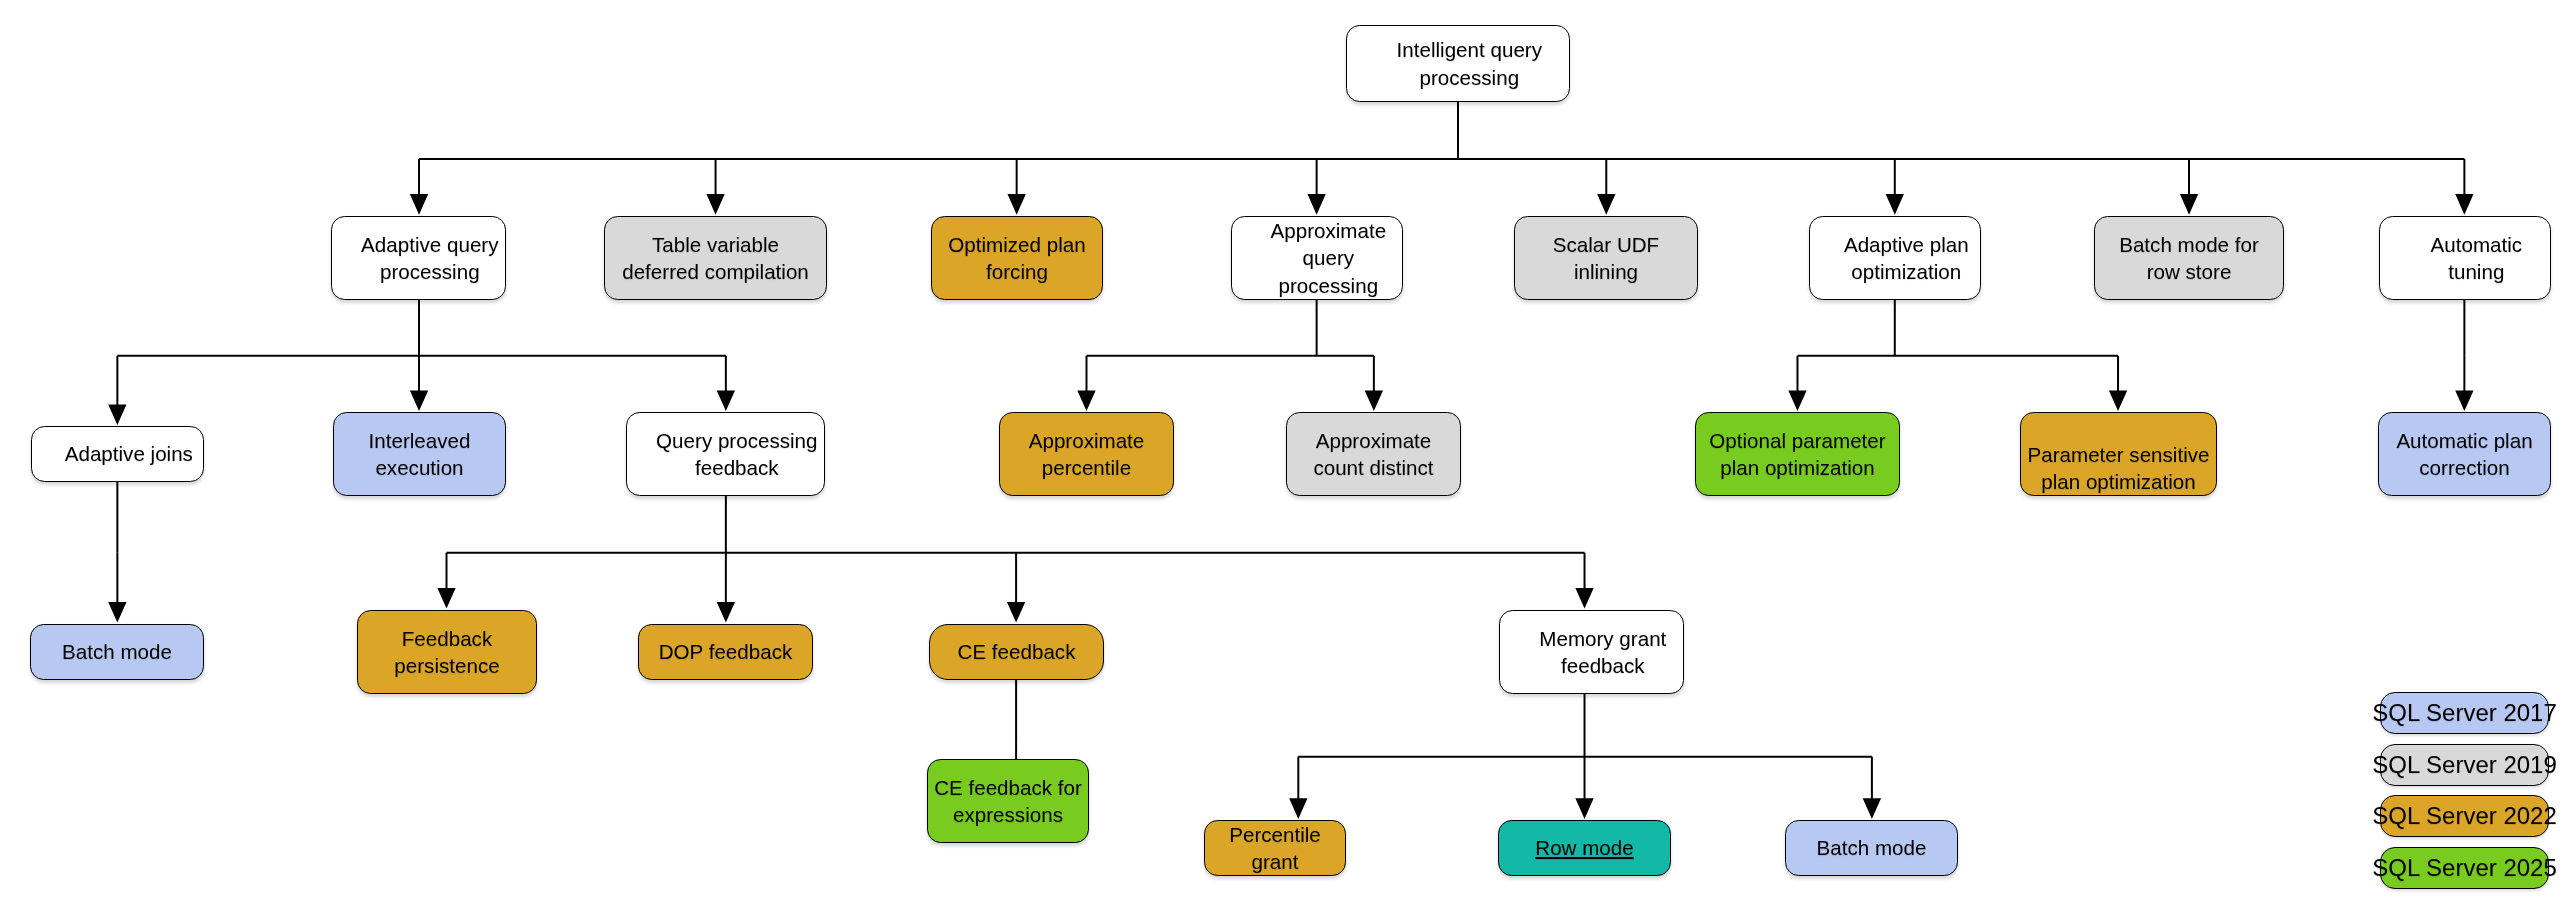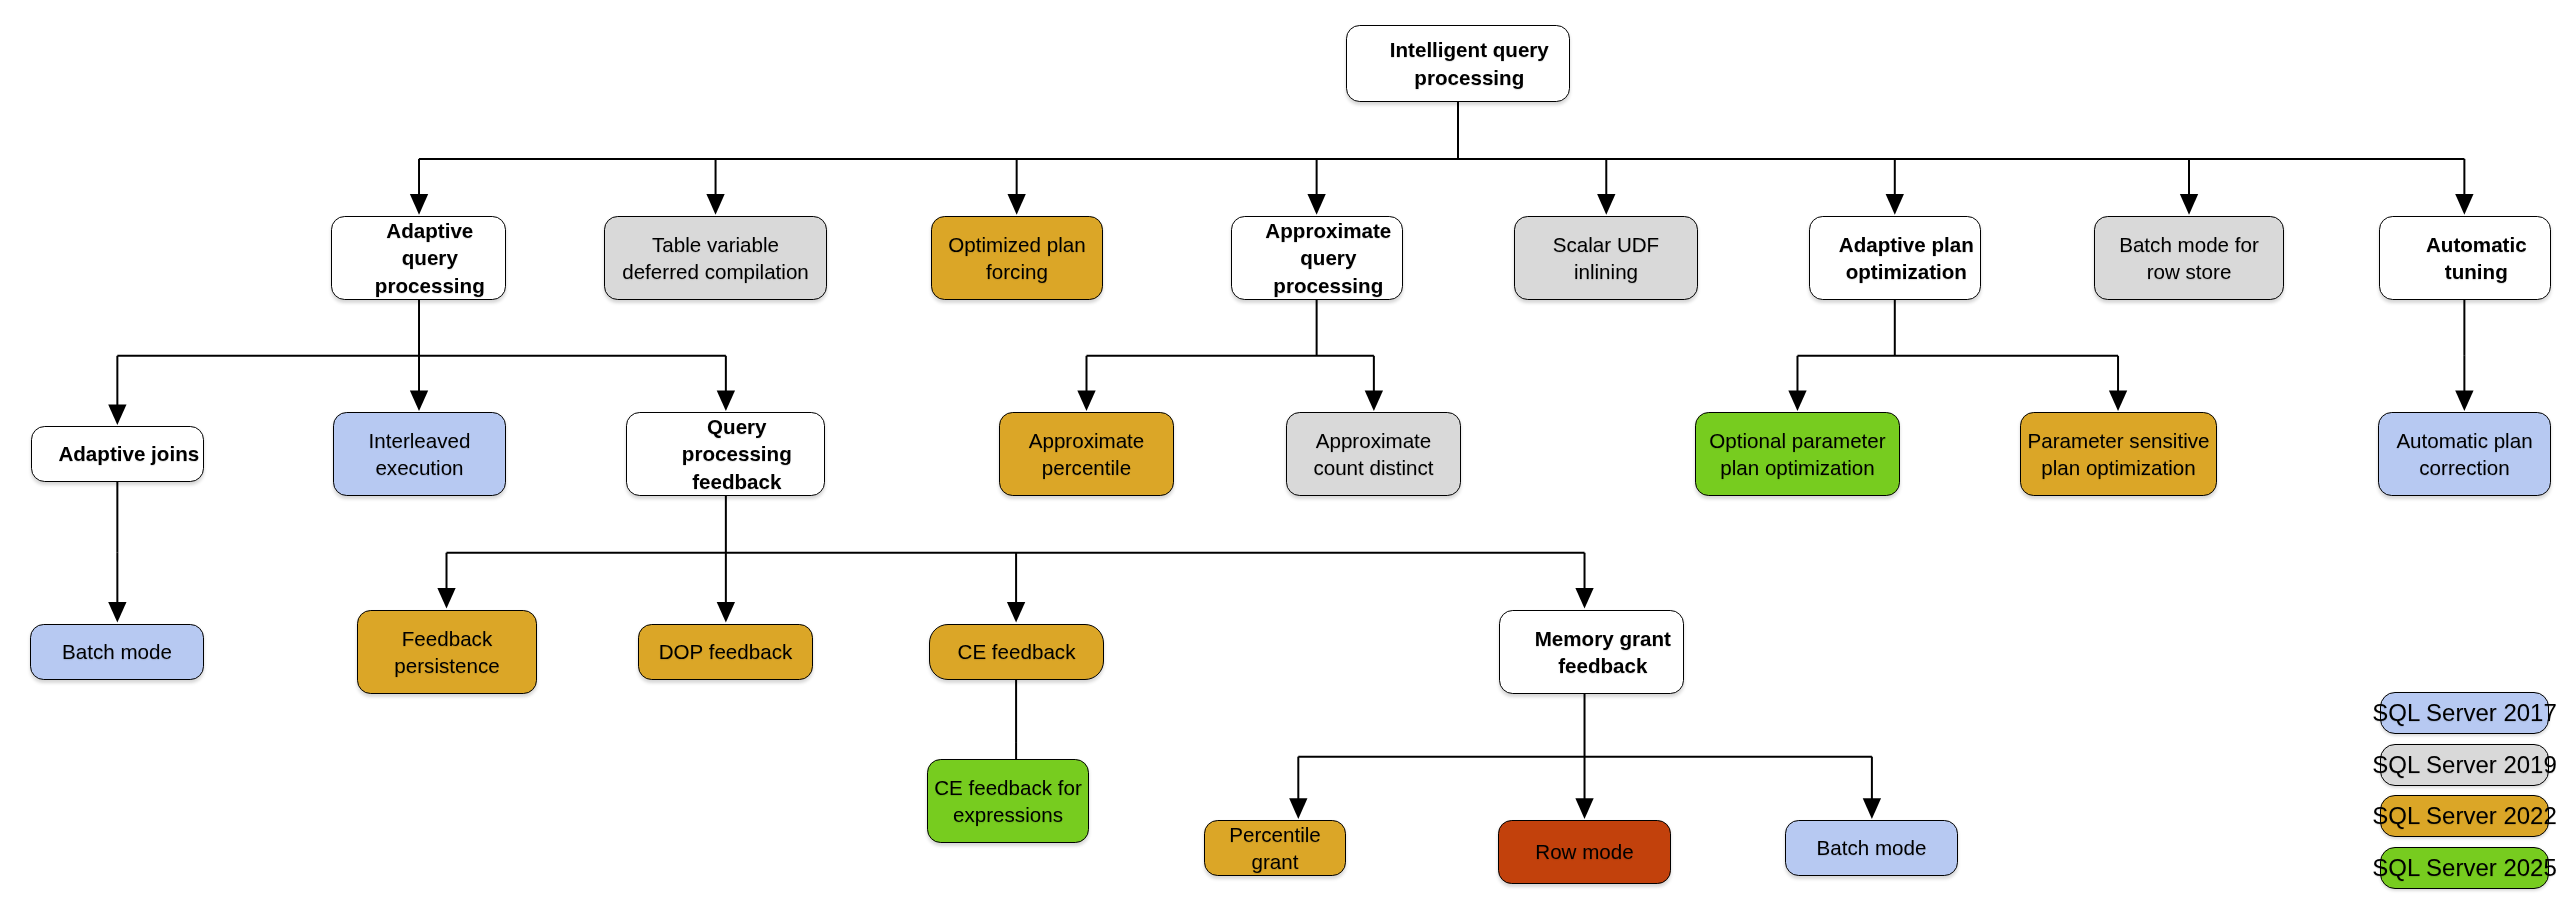--- a/index.html
+++ b/index.html
@@ -22,21 +22,21 @@
     border: 1.7px solid #000000;
     border-radius: 13.7px;
     color: #000000;
     font-size: 20.6px;
     line-height: 1.32;
     padding: 0 3.4px;
     white-space: pre-line;
     box-shadow: 0 2.3px 3.4px rgba(0,0,0,0.16);
     text-shadow: 0 1.1px 1.1px rgba(0,0,0,0.12);
   }
-  .node.category { font-weight: bold; padding-left: 26px; }
+  .node.category { font-weight: normal; padding-left: 26px; }
   .legend-item {
     position: absolute;
     box-sizing: border-box;
     display: flex;
     align-items: center;
     justify-content: center;
     text-align: center;
     border: 1.7px solid #000000;
     border-radius: 15px;
     color: #000000;
@@ -140,35 +140,35 @@
       <div class="node" style="left: 333px; top: 412px; width: 173px; height: 84px; background: rgb(183, 201, 242);"><span>Interleaved
 execution</span></div>
       <div class="node category" style="left: 626px; top: 412px; width: 199px; height: 84px; background: rgb(255, 255, 255);"><span>Query processing
 feedback</span></div>
       <div class="node" style="left: 999px; top: 412px; width: 175px; height: 84px; background: rgb(219, 166, 39);"><span>Approximate
 percentile</span></div>
       <div class="node" style="left: 1286px; top: 412px; width: 175px; height: 84px; background: rgb(217, 217, 217);"><span>Approximate
 count distinct</span></div>
       <div class="node" style="left: 1695px; top: 412px; width: 205px; height: 84px; background: rgb(119, 204, 31);"><span>Optional parameter
 plan optimization</span></div>
-      <div class="node" style="left: 2020px; top: 412px; width: 197px; height: 84px; background: rgb(219, 166, 39);"><span>Parameter sensitive
+      <div class="node" style="left: 2020px; top: 412px; width: 197px; height: 84px; background: rgb(219, 166, 39); align-items: flex-end;"><span>Parameter sensitive
 plan optimization</span></div>
       <div class="node" style="left: 2378px; top: 412px; width: 173px; height: 84px; background: rgb(183, 201, 242);"><span>Automatic plan
 correction</span></div>
       <div class="node" style="left: 30px; top: 624px; width: 174px; height: 56px; background: rgb(183, 201, 242);"><span>Batch mode</span></div>
       <div class="node" style="left: 357px; top: 610px; width: 180px; height: 84px; background: rgb(219, 166, 39);"><span>Feedback
 persistence</span></div>
       <div class="node" style="left: 638px; top: 624px; width: 175px; height: 56px; background: rgb(219, 166, 39); text-align: right;"><span>DOP feedback</span></div>
       <div class="node" style="left: 929px; top: 624px; width: 175px; height: 56px; background: rgb(219, 166, 39); border-radius: 19px;"><span>CE feedback</span></div>
       <div class="node category" style="left: 1499px; top: 610px; width: 185px; height: 84px; background: rgb(255, 255, 255);"><span>Memory grant
 feedback</span></div>
       <div class="node" style="left: 927px; top: 759px; width: 162px; height: 84px; background: rgb(119, 204, 31);"><span>CE feedback for
 expressions</span></div>
       <div class="node" style="left: 1204px; top: 820px; width: 142px; height: 56px; background: rgb(219, 166, 39);"><span>Percentile grant</span></div>
-      <div class="node" style="left: 1498px; top: 820px; width: 173px; height: 64px; background: #c2410c;"><span>Row mode</span></div>
+      <div class="node" style="left: 1498px; top: 820px; width: 173px; height: 56px; background: #14b8a6; text-decoration: underline;"><span>Row mode</span></div>
       <div class="node" style="left: 1785px; top: 820px; width: 173px; height: 56px; background: rgb(183, 201, 242);"><span>Batch mode</span></div>
     </div>
   <div id="legend">
       <div class="legend-item" style="left: 2380px; top: 692px; width: 169px; height: 42px; background: rgb(183, 201, 242);">
         <span>SQL Server 2017</span>
       </div>
       <div class="legend-item" style="left: 2380px; top: 744px; width: 169px; height: 42px; background: rgb(217, 217, 217);">
         <span>SQL Server 2019</span>
       </div>
       <div class="legend-item" style="left: 2380px; top: 795px; width: 169px; height: 42px; background: rgb(219, 166, 39);">

